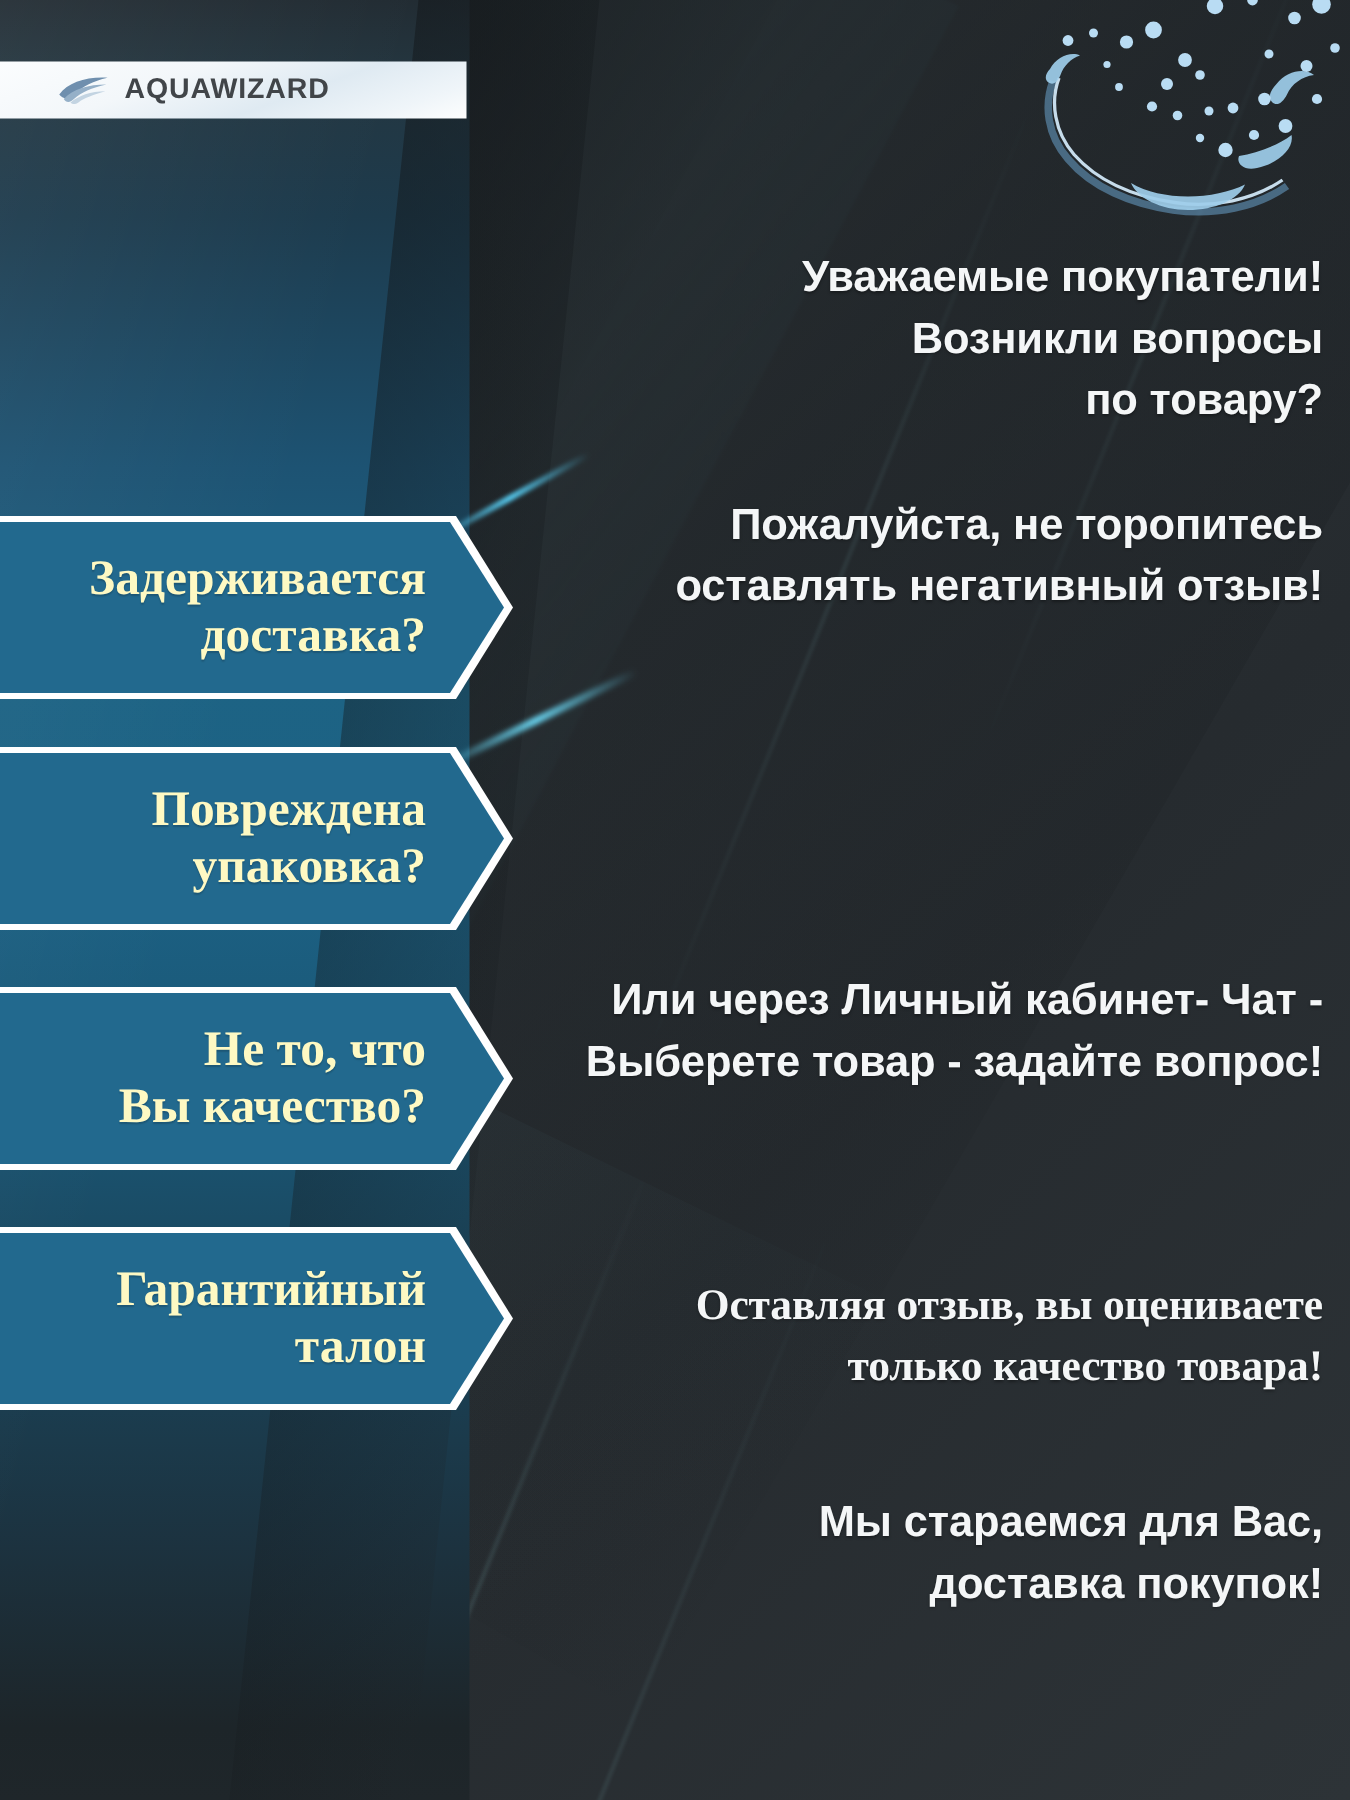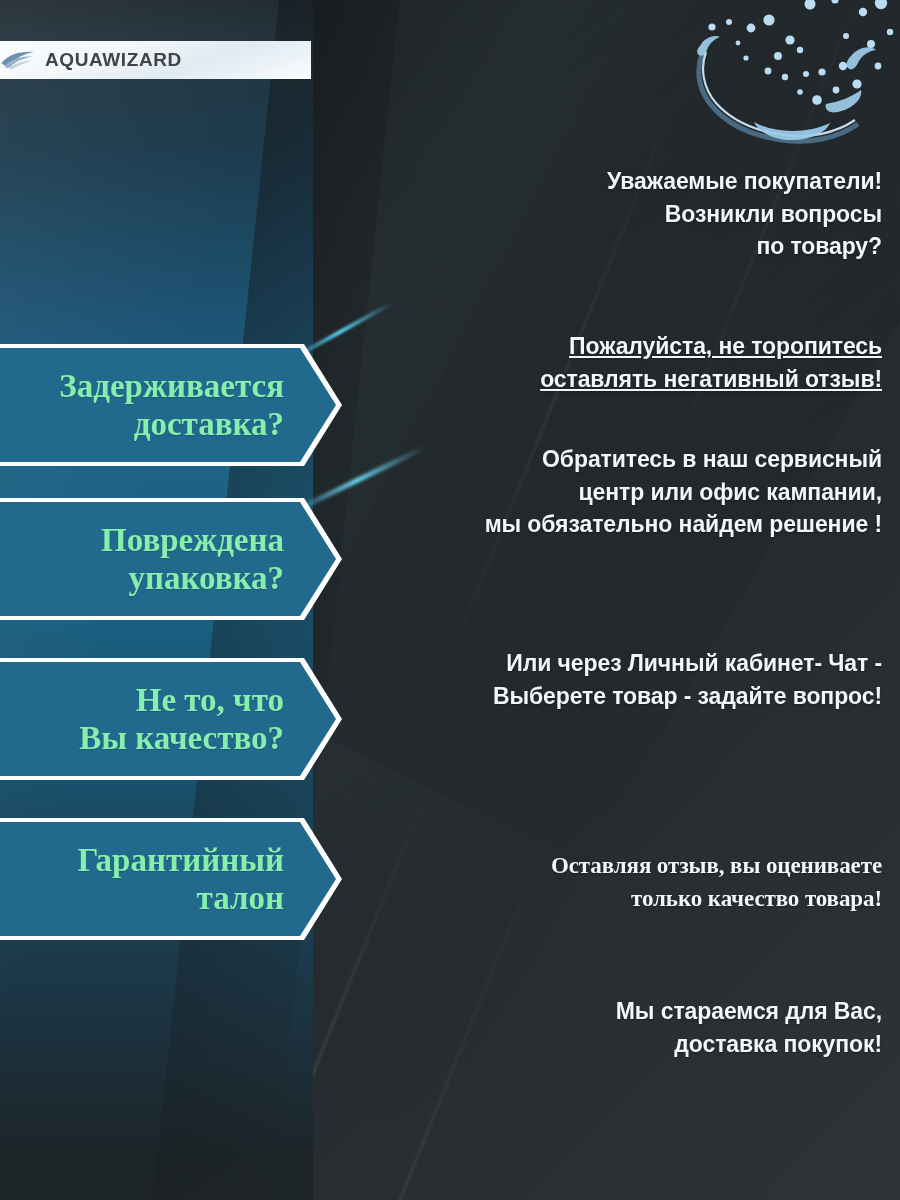--- a/index.html
+++ b/index.html
@@ -131,20 +131,21 @@
   }
 
   
   .logo-bar {
     position: absolute;
     left: 0; top: 41px;
     width: 311px; height: 38px;
     background: linear-gradient(160deg, #fbfdfe 0%, #f3f7fa 35%, #dfeaf2 62%, #eff5f9 85%, #fdfefe 100%);
     display: flex;
     align-items: center;
+    padding-left: 38px;
     box-sizing: border-box;
   }
   .logo-mark { width: 36px; height: 20px; flex: 0 0 auto; }
   .logo-text {
     margin-left: 9px;
     font-family: "Liberation Sans", sans-serif;
     font-weight: bold;
     font-size: 19px;
     letter-spacing: 0.6px;
     color: #414549;
@@ -165,40 +166,40 @@
     background: #22698e;
     -webkit-clip-path: polygon(0 0, 306px 0, 342px 50%, 306px 100%, 0 100%);
     clip-path: polygon(0 0, 306px 0, 342px 50%, 306px 100%, 0 100%);
     display: flex;
     align-items: center;
     justify-content: flex-end;
     box-sizing: border-box;
     padding-right: 52px;
   }
   .banner-label {
-    color: #86efac;
+    color: #fef9c3;
     font-family: "Liberation Serif", serif;
     font-weight: bold;
     font-size: 33px;
     line-height: 1.16;
     text-align: right;
     white-space: pre-line;
     text-shadow: 0 1px 1px rgba(0,0,0,0.18);
   }
 
   
   .copy {
     position: absolute;
     right: 18px;
     width: 560px;
     text-align: right;
     color: #f4f6f7;
     font-family: "Liberation Sans", sans-serif;
     font-weight: bold;
-    font-size: 23px;
+    font-size: 29px;
     line-height: 1.42;
     letter-spacing: -0.1px;
     white-space: pre-line;
     text-shadow: 0 1px 2px rgba(0,0,0,0.35);
   }
 </style>
 </head>
 <body>
 
 <div id="page">
@@ -293,25 +294,22 @@
   <div class="banner-outer" style="top:818px;height:122px;">
     <div class="banner-inner">
       <span class="banner-label">Гарантийный
 талон</span>
     </div>
   </div>
 
   <div class="copy" style="top:165px;">Уважаемые покупатели!
 Возникли вопросы
 по товару?</div>
-  <div class="copy" style="top:330px;text-decoration:underline;">Пожалуйста, не торопитесь
+  <div class="copy" style="top:330px;">Пожалуйста, не торопитесь
 оставлять негативный отзыв!</div>
-  <div class="copy" style="top:443px;">Обратитесь в наш сервисный
-центр или офис кампании,
-мы обязательно найдем решение !</div>
   <div class="copy" style="top:615px;margin-top:32px;">Или через Личный кабинет- Чат -
 Выберете товар - задайте вопрос!</div>
   <div class="copy" style="top:850px;font-family:Liberation Serif, serif;">Оставляя отзыв, вы оцениваете
 только  качество товара!</div>
   <div class="copy" style="top:995px;">Мы стараемся для Вас,
 доставка покупок!</div>
 
 </div>
 
 </body></html>

